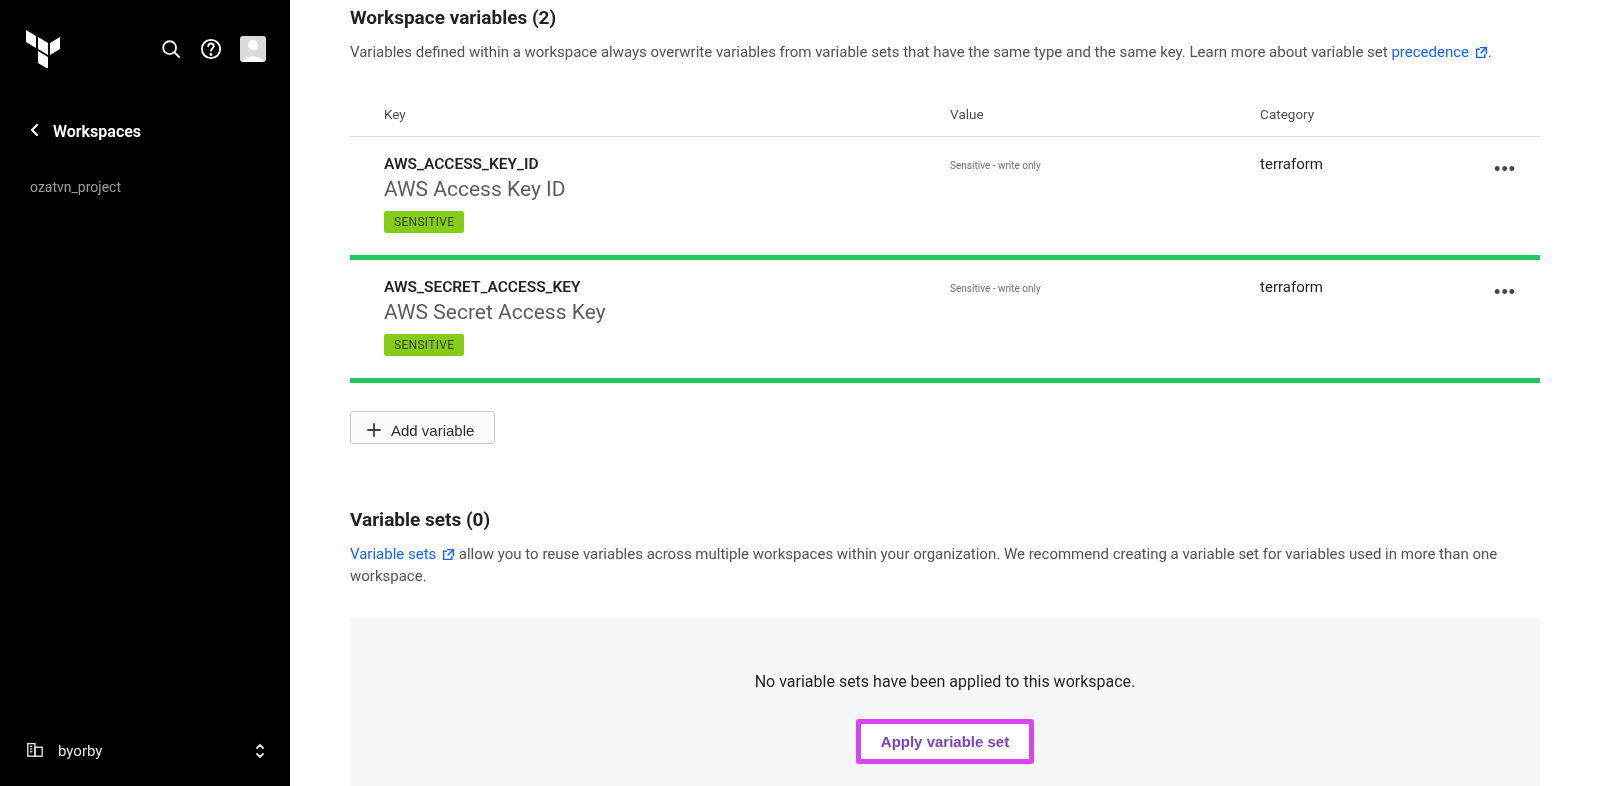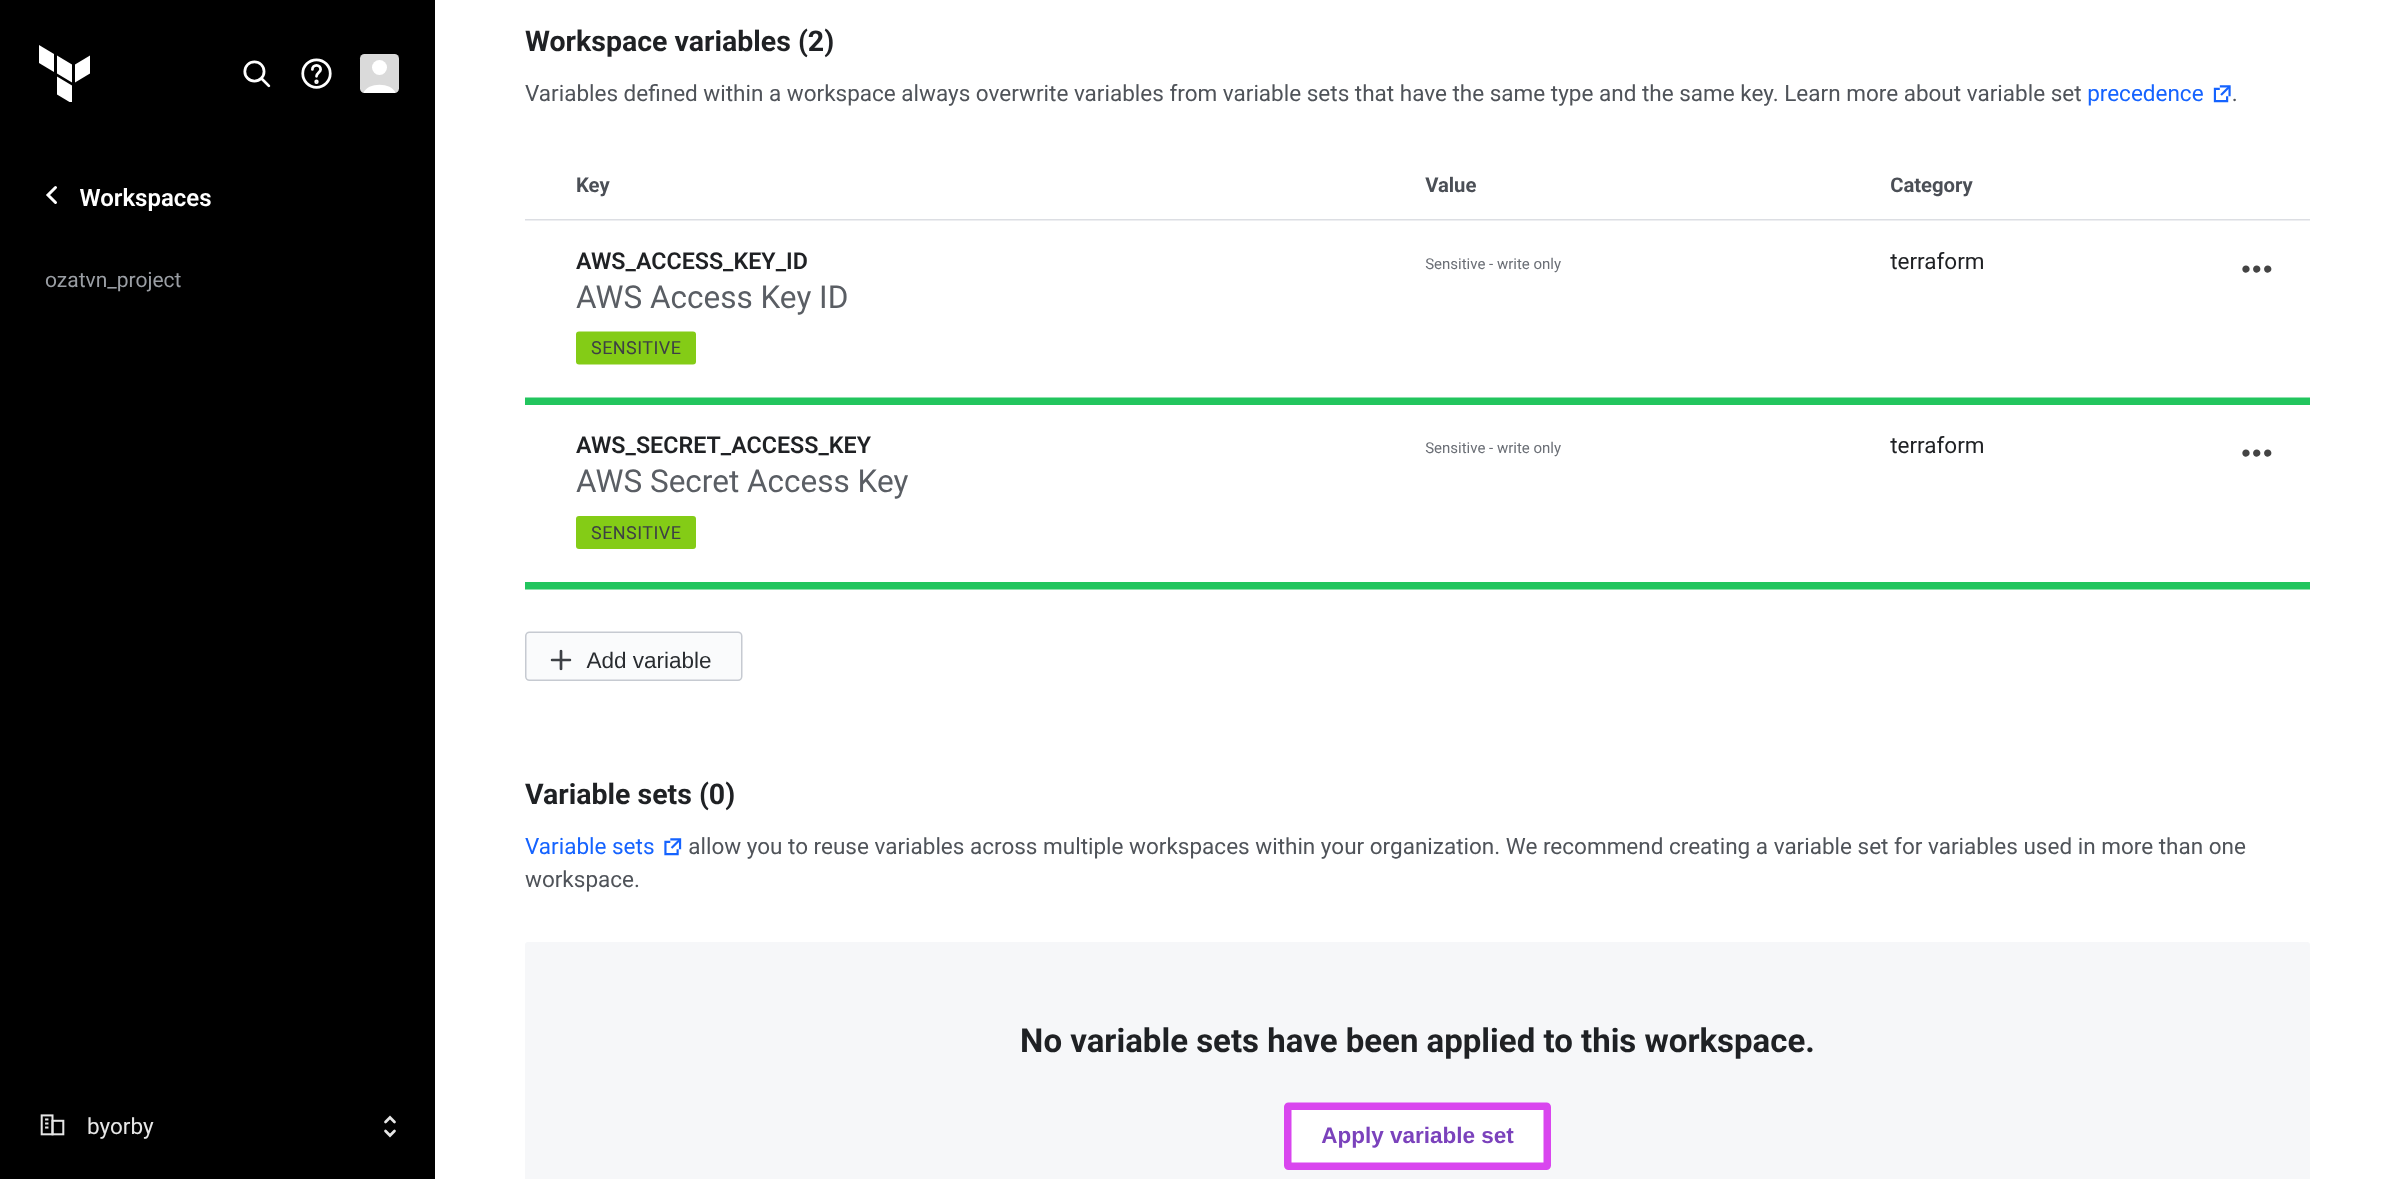--- a/index.html
+++ b/index.html
@@ -84,41 +84,41 @@
 
   
   .main {
     flex: 1;
     padding: 0 60px 40px 60px;
     overflow-y: auto;
   }
   .section-title {
     font-size: 19px;
     font-weight: 700;
-    margin-top: 16px;
+    margin-top: 6px;
     margin-bottom: 12px;
   }
   .section-desc {
     font-size: 15px;
     color: #4f5359;
     line-height: 1.5;
     margin-bottom: 28px;
   }
   .link { color: #1563ff; text-decoration: none; cursor:pointer; }
   .link svg { vertical-align: -2px; margin-left:2px; }
 
   
   .vars-table {
     width: 100%;
     border-collapse: collapse;
   }
   .vars-table th {
     text-align: left;
     font-size: 13.5px;
-    font-weight: 700;
+    font-weight: 400;
     color: #4b4f56;
     padding: 14px 20px;
     border-bottom: 1px solid #dcdee3;
   }
   .vars-table th:first-child { padding-left: 34px; }
   .vars-table td {
     padding: 18px 20px 22px 20px;
     border-bottom: 5px solid #22c55e;
     vertical-align: top;
     font-size: 15px;
@@ -159,22 +159,22 @@
 
   .varsets-section { margin-top: 64px; }
   .varsets-empty {
     margin-top: 30px;
     background: #f6f7f9;
     border-radius: 2px;
     padding: 54px 20px 54px 20px;
     text-align: center;
   }
   .varsets-empty-title {
-    font-size: 22px;
-    font-weight: 700;
+    font-size: 16px;
+    font-weight: 400;
     color: #1f2124;
     margin-bottom: 28px;
   }
   .apply-btn {
     display:inline-block;
     background: #ffffff;
     border: 5px solid #d946ef;
     border-radius: 3px;
     padding: 9px 20px;
     font-size: 15px;

